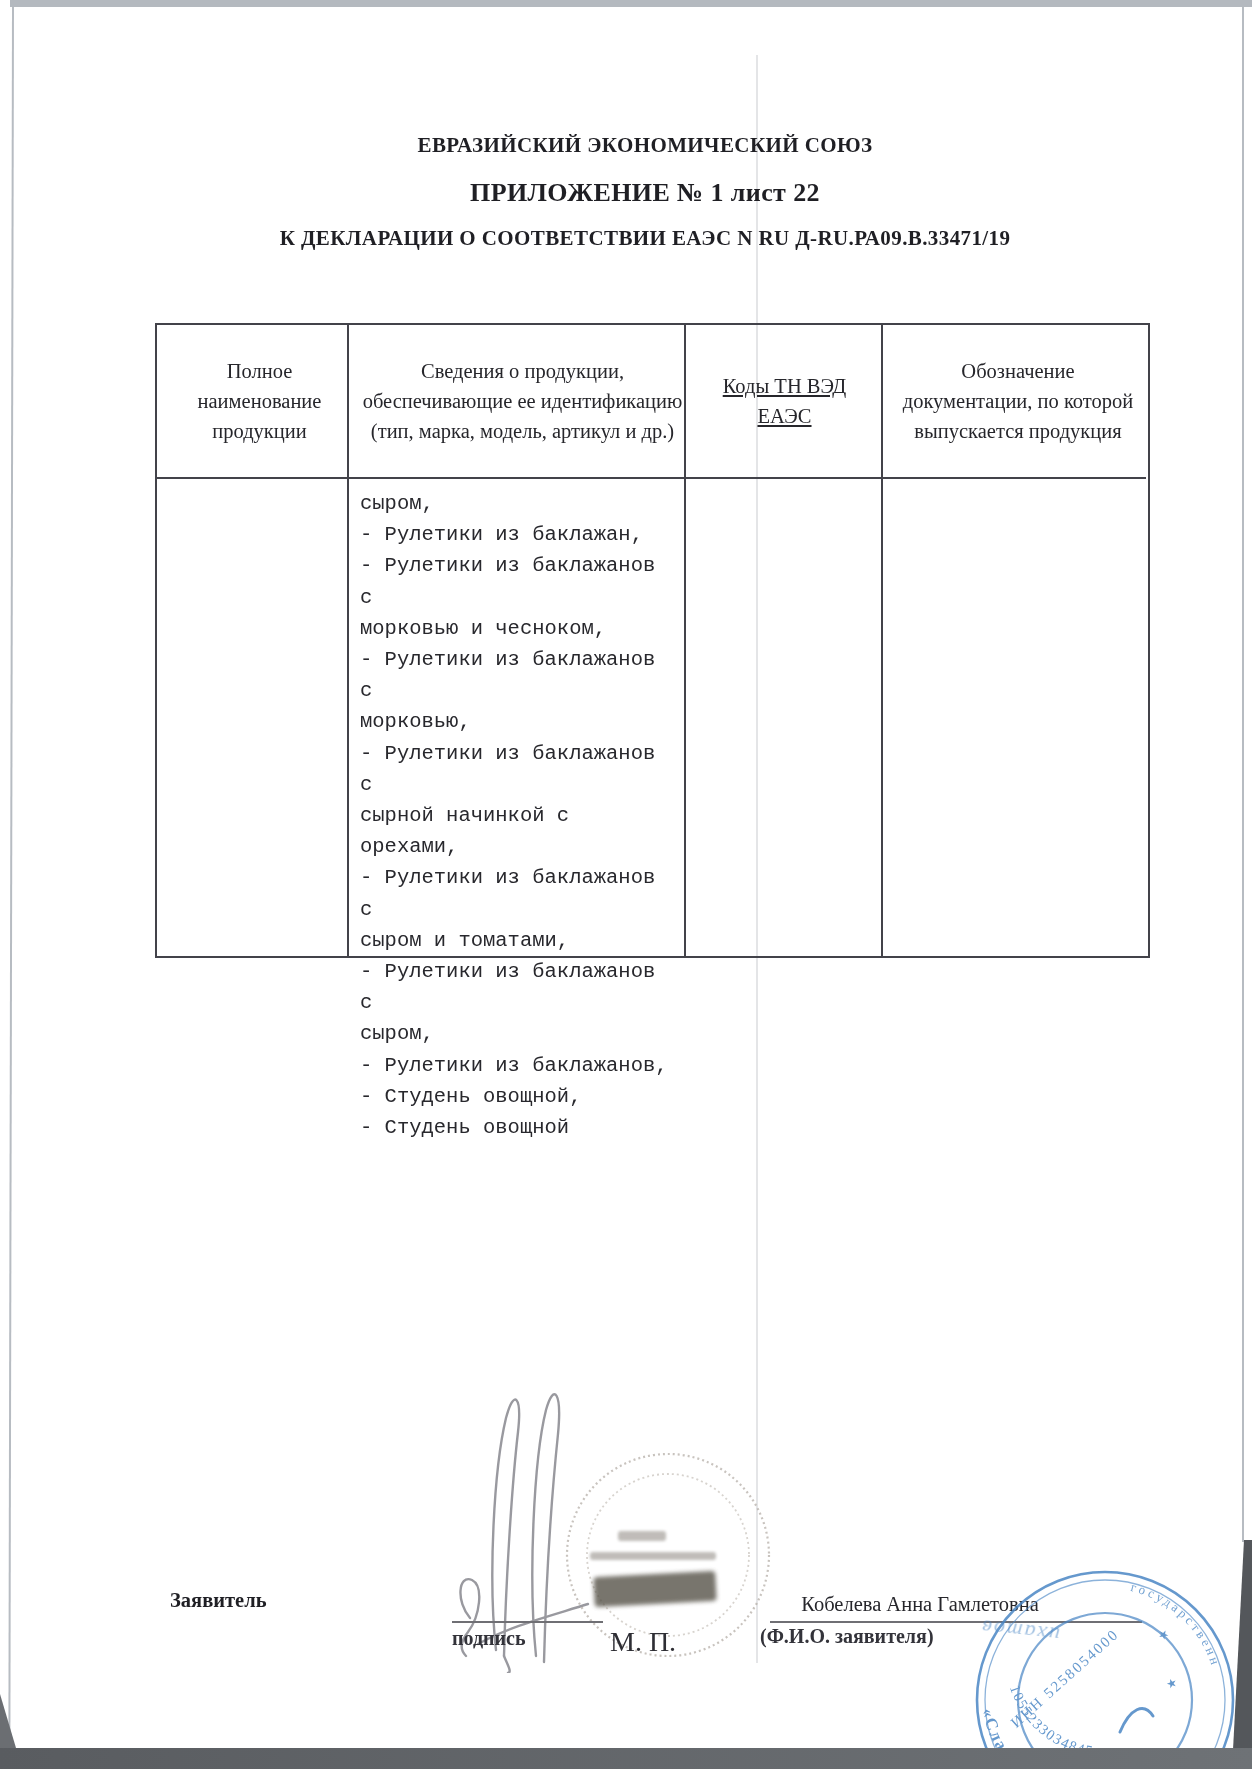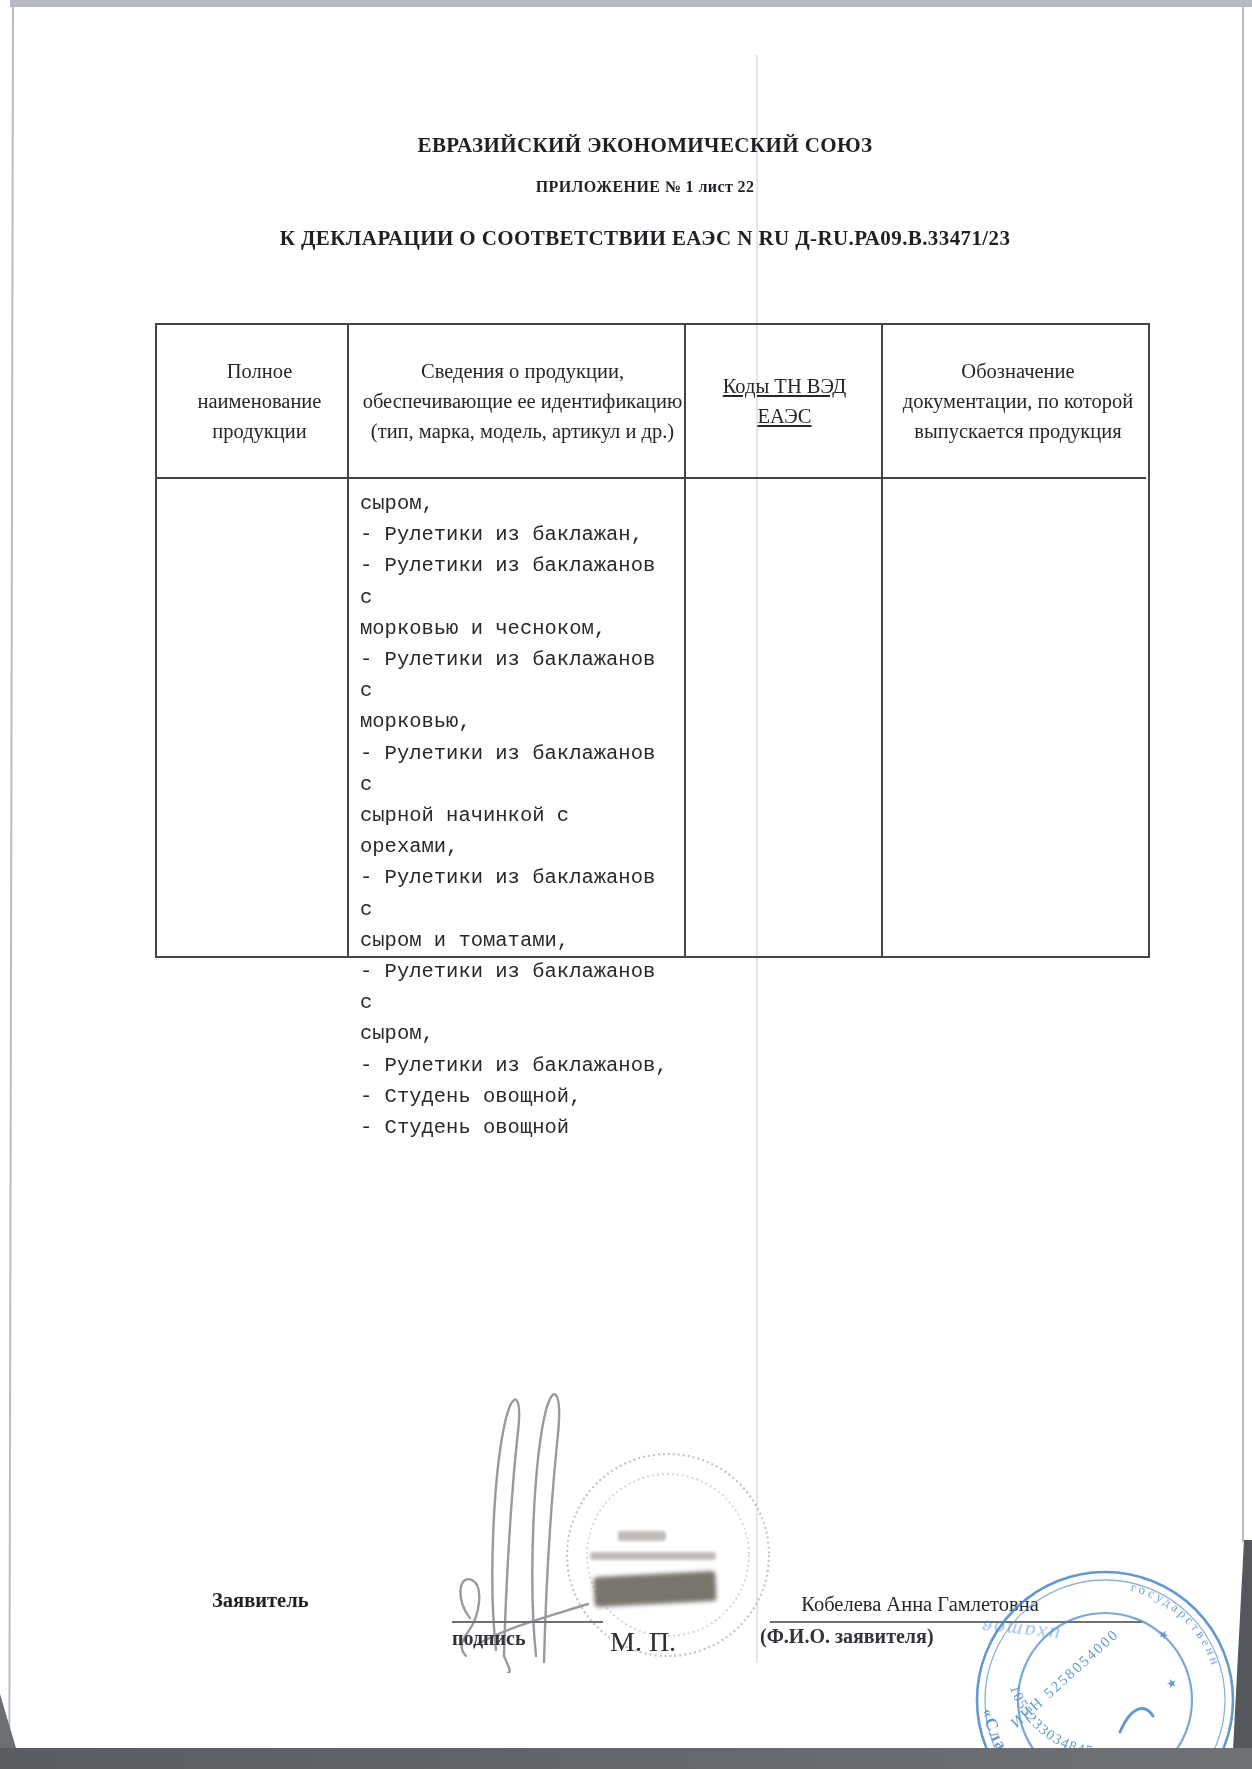--- a/index.html
+++ b/index.html
@@ -2,32 +2,32 @@
 <html><head>
 <meta charset="utf-8">
 <style>
   html,body{margin:0;padding:0;background:#63666a;}
   #canvas{position:relative;width:1252px;height:1769px;background:#ffffff;overflow:hidden;
           font-family:"Liberation Serif","DejaVu Serif",serif;color:#2a2a2e;}
   .abs{position:absolute;}
   
   .title{left:40px;width:1210px;text-align:center;font-weight:bold;letter-spacing:.4px;color:#1f1f24;}
   #title1{top:133px;font-size:21px;}
-  #title2{top:178px;font-size:16px;}
+  #title2{top:178px;font-size:26px;}
   #title3{top:226px;font-size:21px;}
   
   .tline{background:#43434a;}
   
   .hcell{display:flex;align-items:center;justify-content:center;text-align:center;
          font-size:20.5px;line-height:30px;color:#26262b;}
   
   #product-info{left:360px;top:488px;width:316px;font-size:20.5px;line-height:31.2px;
                 white-space:pre-line;color:#28282d;font-family:Liberation Mono, monospace;}
   
-  #applicant-label{left:170px;top:1589px;font-size:20.5px;font-weight:bold;color:#1f1f24;margin-left:42px;}
+  #applicant-label{left:170px;top:1589px;font-size:20.5px;font-weight:bold;color:#1f1f24;}
   .sigline{height:2px;background:#6f6f74;}
   .caption{font-size:20px;color:#33333a;text-align:left;font-weight:bold;}
   #seal-caption{left:610px;top:1626px;width:80px;font-size:28px;text-align:left;color:#2e2e34;}
   #applicant-name{left:700px;top:1593px;width:440px;text-align:center;font-size:20.5px;color:#26262b;}
   #name-caption{left:760px;top:1625px;width:320px;}
   
   .fold{background:#c9ccd0;opacity:.5;}
   .edge{background:#b7bcc2;}
   #strip-top{left:10px;top:0;width:1242px;height:7px;background:#b4b9bf;}
   #strip-bottom{left:0;top:1748px;width:1252px;height:21px;
@@ -47,21 +47,21 @@
 </style>
 </head>
 <body>
 
 <div id="canvas">
 
   <div class="abs fold" style="left:756px;top:55px;width:2px;height:1608px;"></div>
 
   <div class="abs title" id="title1">ЕВРАЗИЙСКИЙ ЭКОНОМИЧЕСКИЙ СОЮЗ</div>
   <div class="abs title" id="title2">ПРИЛОЖЕНИЕ № 1 лист 22</div>
-  <div class="abs title" id="title3">К ДЕКЛАРАЦИИ О СООТВЕТСТВИИ ЕАЭС N RU Д-RU.РА09.В.33471/23</div>
+  <div class="abs title" id="title3">К ДЕКЛАРАЦИИ О СООТВЕТСТВИИ ЕАЭС N RU Д-RU.РА09.В.33471/19</div>
 
   <div class="abs" style="left:155px;top:323px;width:991px;height:631px;border:2px solid #43434a;"></div>
   <div class="abs tline" style="left:347px;top:323px;width:2px;height:635px;"></div>
   <div class="abs tline" style="left:684px;top:323px;width:2px;height:635px;"></div>
   <div class="abs tline" style="left:881px;top:323px;width:2px;height:635px;"></div>
   <div class="abs tline" style="left:155px;top:477px;width:991px;height:2px;"></div>
 
   <div class="abs hcell" style="left:352px;top:327px;width:329px;height:148px;padding:0 6px;">Сведения о продукции, обеспечивающие ее идентификацию (тип, марка, модель, артикул и др.)</div>
   <div class="abs hcell" style="left:160px;top:327px;width:183px;height:148px;padding:0 8px;">Полное наименование продукции</div>
   <div class="abs hcell" style="left:689px;top:327px;width:155px;height:148px;padding:0 18px;text-decoration:underline;">Коды ТН ВЭД ЕАЭС</div>

